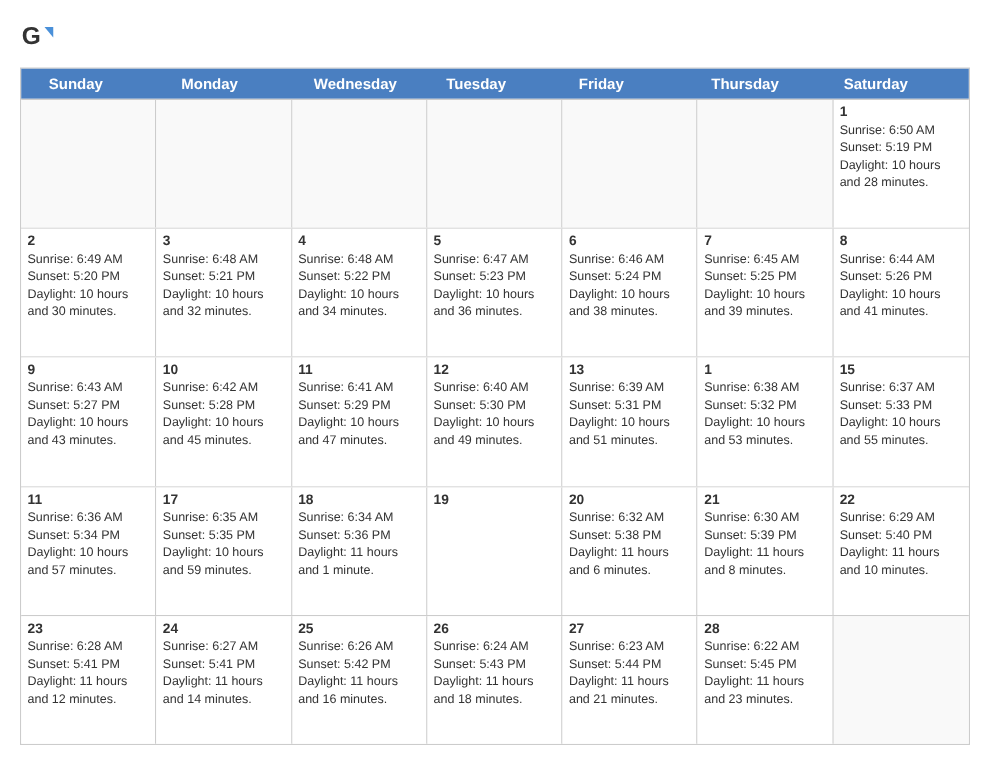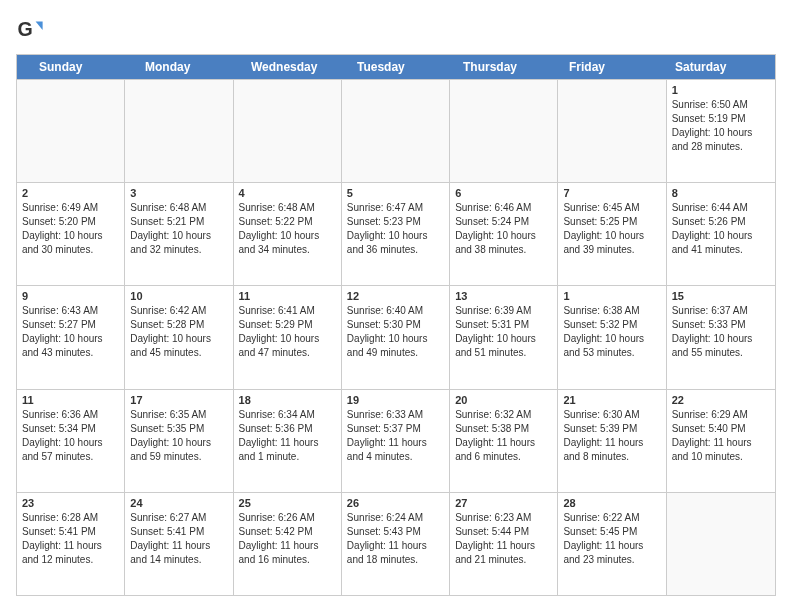--- a/index.html
+++ b/index.html
@@ -123,22 +123,22 @@
       <div class="location"></div>
     </div>
   </div>
 
   <div class="calendar">
     <div class="cal-header">
     <div class="cal-header-cell">Sunday</div>
         <div class="cal-header-cell">Monday</div>
         <div class="cal-header-cell">Wednesday</div>
         <div class="cal-header-cell">Tuesday</div>
+        <div class="cal-header-cell">Friday</div>
         <div class="cal-header-cell">Thursday</div>
-        <div class="cal-header-cell">Friday</div>
         <div class="cal-header-cell">Saturday</div>
       </div>
     <div class="cal-body">
     <div class="cal-row">
           <div class="cal-cell empty"></div>
           <div class="cal-cell empty"></div>
           <div class="cal-cell empty"></div>
           <div class="cal-cell empty"></div>
           <div class="cal-cell empty"></div>
           <div class="cal-cell empty"></div>
@@ -251,23 +251,20 @@
 Daylight: 10 hours and 59 minutes.</div>
           </div>
           <div class="cal-cell">
             <span class="day-num">18</span>
             <div class="cell-text" style="white-space: pre-wrap;">Sunrise: 6:34 AM
 Sunset: 5:36 PM
 Daylight: 11 hours and 1 minute.</div>
           </div>
           <div class="cal-cell">
             <span class="day-num">19</span>
-            <div class="cell-text" style="white-space: pre-wrap;">Sunrise: 6:33 AM
-Sunset: 5:37 PM
-Daylight: 11 hours and 4 minutes.</div>
           </div>
           <div class="cal-cell">
             <span class="day-num">20</span>
             <div class="cell-text" style="white-space: pre-wrap;">Sunrise: 6:32 AM
 Sunset: 5:38 PM
 Daylight: 11 hours and 6 minutes.</div>
           </div>
           <div class="cal-cell">
             <span class="day-num">21</span>
             <div class="cell-text" style="white-space: pre-wrap;">Sunrise: 6:30 AM

